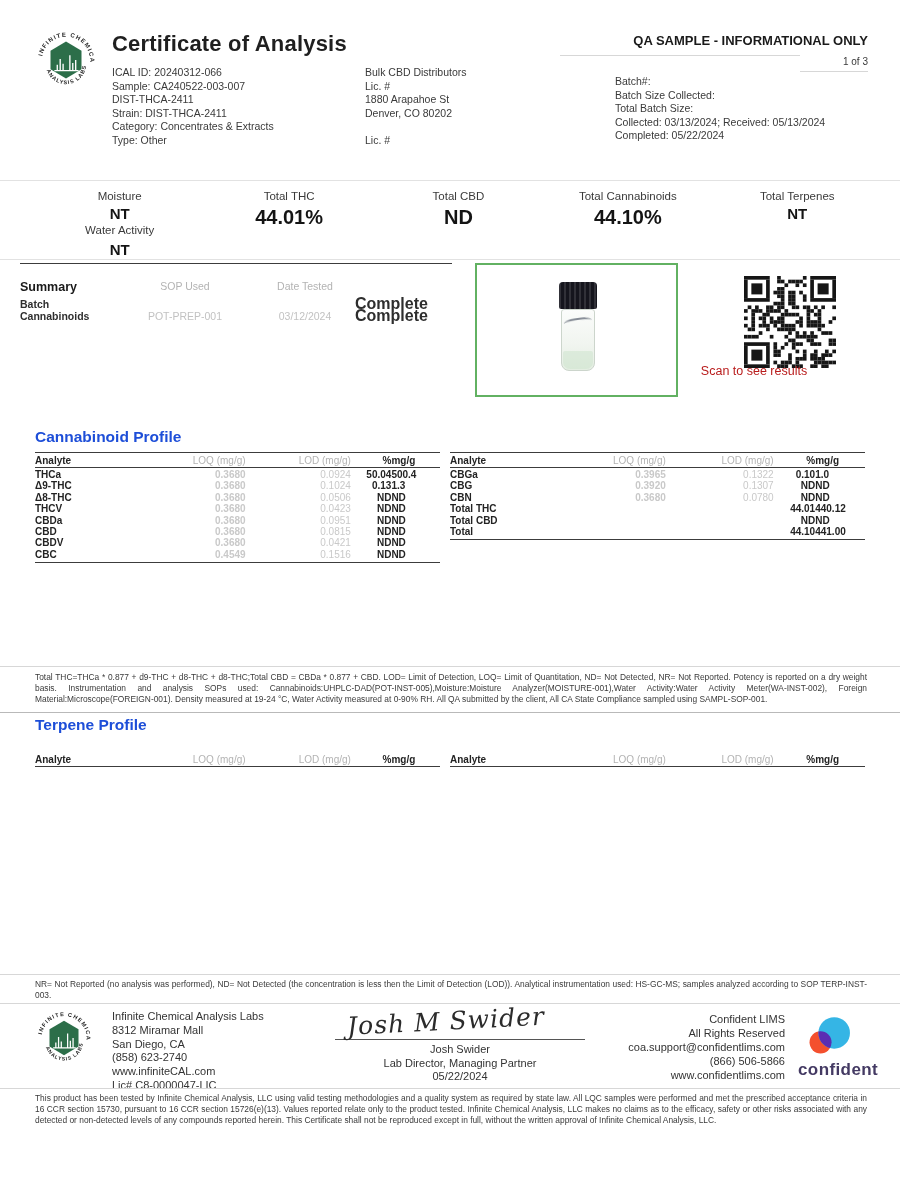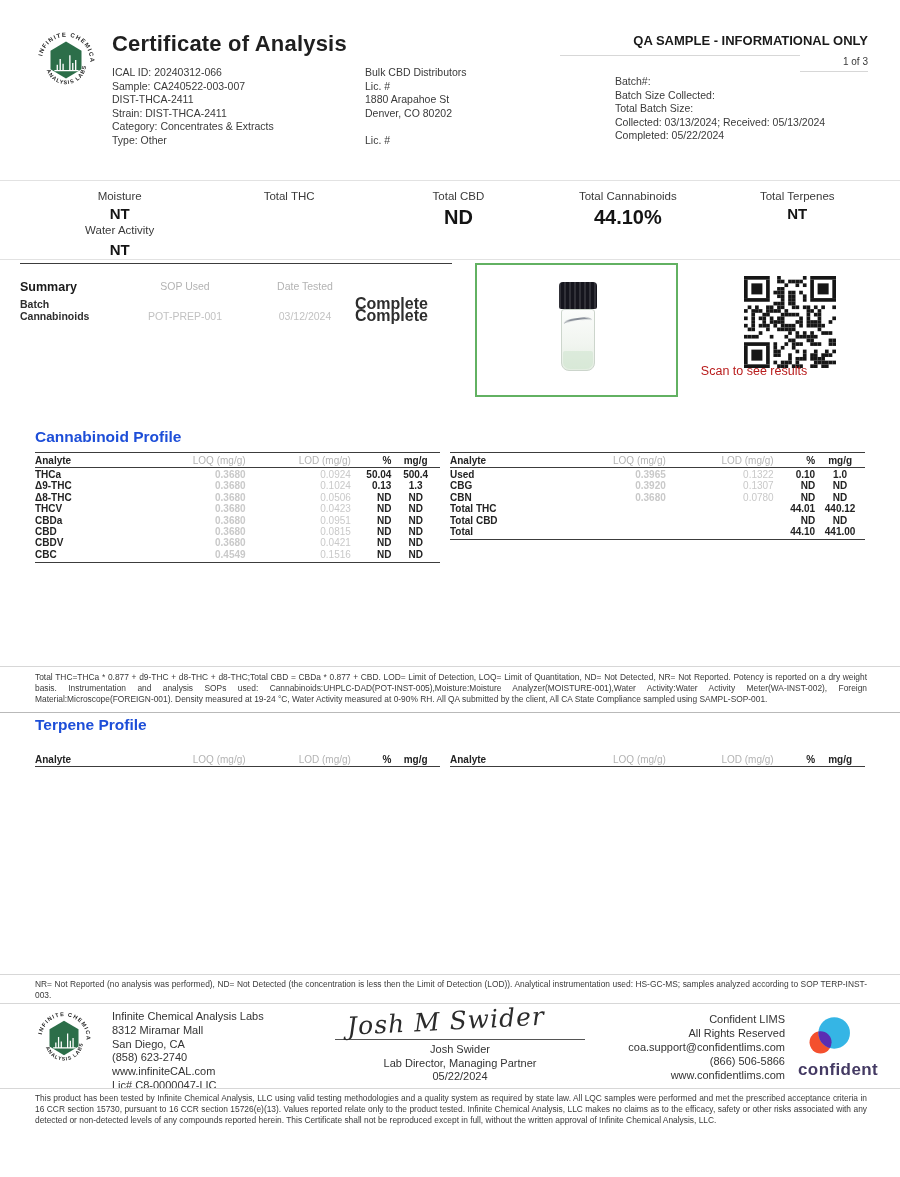--- a/index.html
+++ b/index.html
@@ -55,21 +55,21 @@
   .ptable { position:absolute; font-size:10px; }
   .ptable .thead { display:flex; border-top:1px solid #3c3c3c; border-bottom:1px solid #3c3c3c;
                    padding:1.5px 0; font-weight:700; color:#141414; }
   .ptable .tbody { border-bottom:1px solid #3c3c3c; padding:1px 0 2px 0; }
   .trow { display:flex; line-height:11.4px; }
   .cell { display:block; }
   .c0 { width:28%; text-align:left; font-weight:700; color:#232323; }
   .c1 { width:24%; text-align:right; color:#c9c9c9;font-weight:bold; }
   .c2 { width:26%; text-align:right; color:#c9c9c9; }
   .c3 { width:10%; text-align:right; font-weight:700; color:#232323; }
-  .c4 { width:12%; text-align:center; font-weight:700; color:#232323; }
+  .c4 { width:12%; text-align:left; font-weight:700; color:#232323; }
   .thead .c1, .thead .c2 { color:#b3b3b3; font-weight:400; }
 
   .footnote { font-size:8.4px; line-height:11px; color:#3a3a3a; text-align:justify; }
 
   
   .flab-line { font-size:11px; line-height:13.8px; color:#333; }
   .flab-line a, .link { color:#333; text-decoration:none; }
   .sig-text { font-family:"DejaVu Serif", serif; font-style:italic; font-size:25px; color:#2b2b2b;
               transform:rotate(-3deg); letter-spacing:1px; white-space:nowrap; }
   .sig-line { border-top:1.5px solid #555; }
@@ -133,20 +133,21 @@
 
 <div class="abs stats-band">
   <div class="stat-col">
     <div class="stat-label">Moisture</div>
     <div class="stat-value-med">NT</div>
     <div class="stat-label">Water Activity</div>
     <div class="stat-value-med" style="margin-top:2px;">NT</div>
   </div>
   <div class="stat-col">
     <div class="stat-label">Total THC</div>
+    <div class="stat-value-big">44.01%</div>
   </div>
   <div class="stat-col">
     <div class="stat-label">Total CBD</div>
     <div class="stat-value-big">ND</div>
   </div>
   <div class="stat-col">
     <div class="stat-label">Total Cannabinoids</div>
     <div class="stat-value-big">44.10%</div>
   </div>
   <div class="stat-col">
@@ -480,21 +481,21 @@
 <div class="ptable" style="left:450px; top:452px; width:415px;">
   <div class="thead">
     <span class="cell c0">Analyte</span>
     <span class="cell c1">LOQ (mg/g)</span>
     <span class="cell c2">LOD (mg/g)</span>
     <span class="cell c3">%</span>
     <span class="cell c4">mg/g</span>
   </div>
   <div class="tbody">
       <div class="trow">
-        <span class="cell c0">Used</span>
+        <span class="cell c0">CBGa</span>
         <span class="cell c1">0.3965</span>
         <span class="cell c2">0.1322</span>
         <span class="cell c3">0.10</span>
         <span class="cell c4">1.0</span>
       </div>
       <div class="trow">
         <span class="cell c0">CBG</span>
         <span class="cell c1">0.3920</span>
         <span class="cell c2">0.1307</span>
         <span class="cell c3">ND</span>

